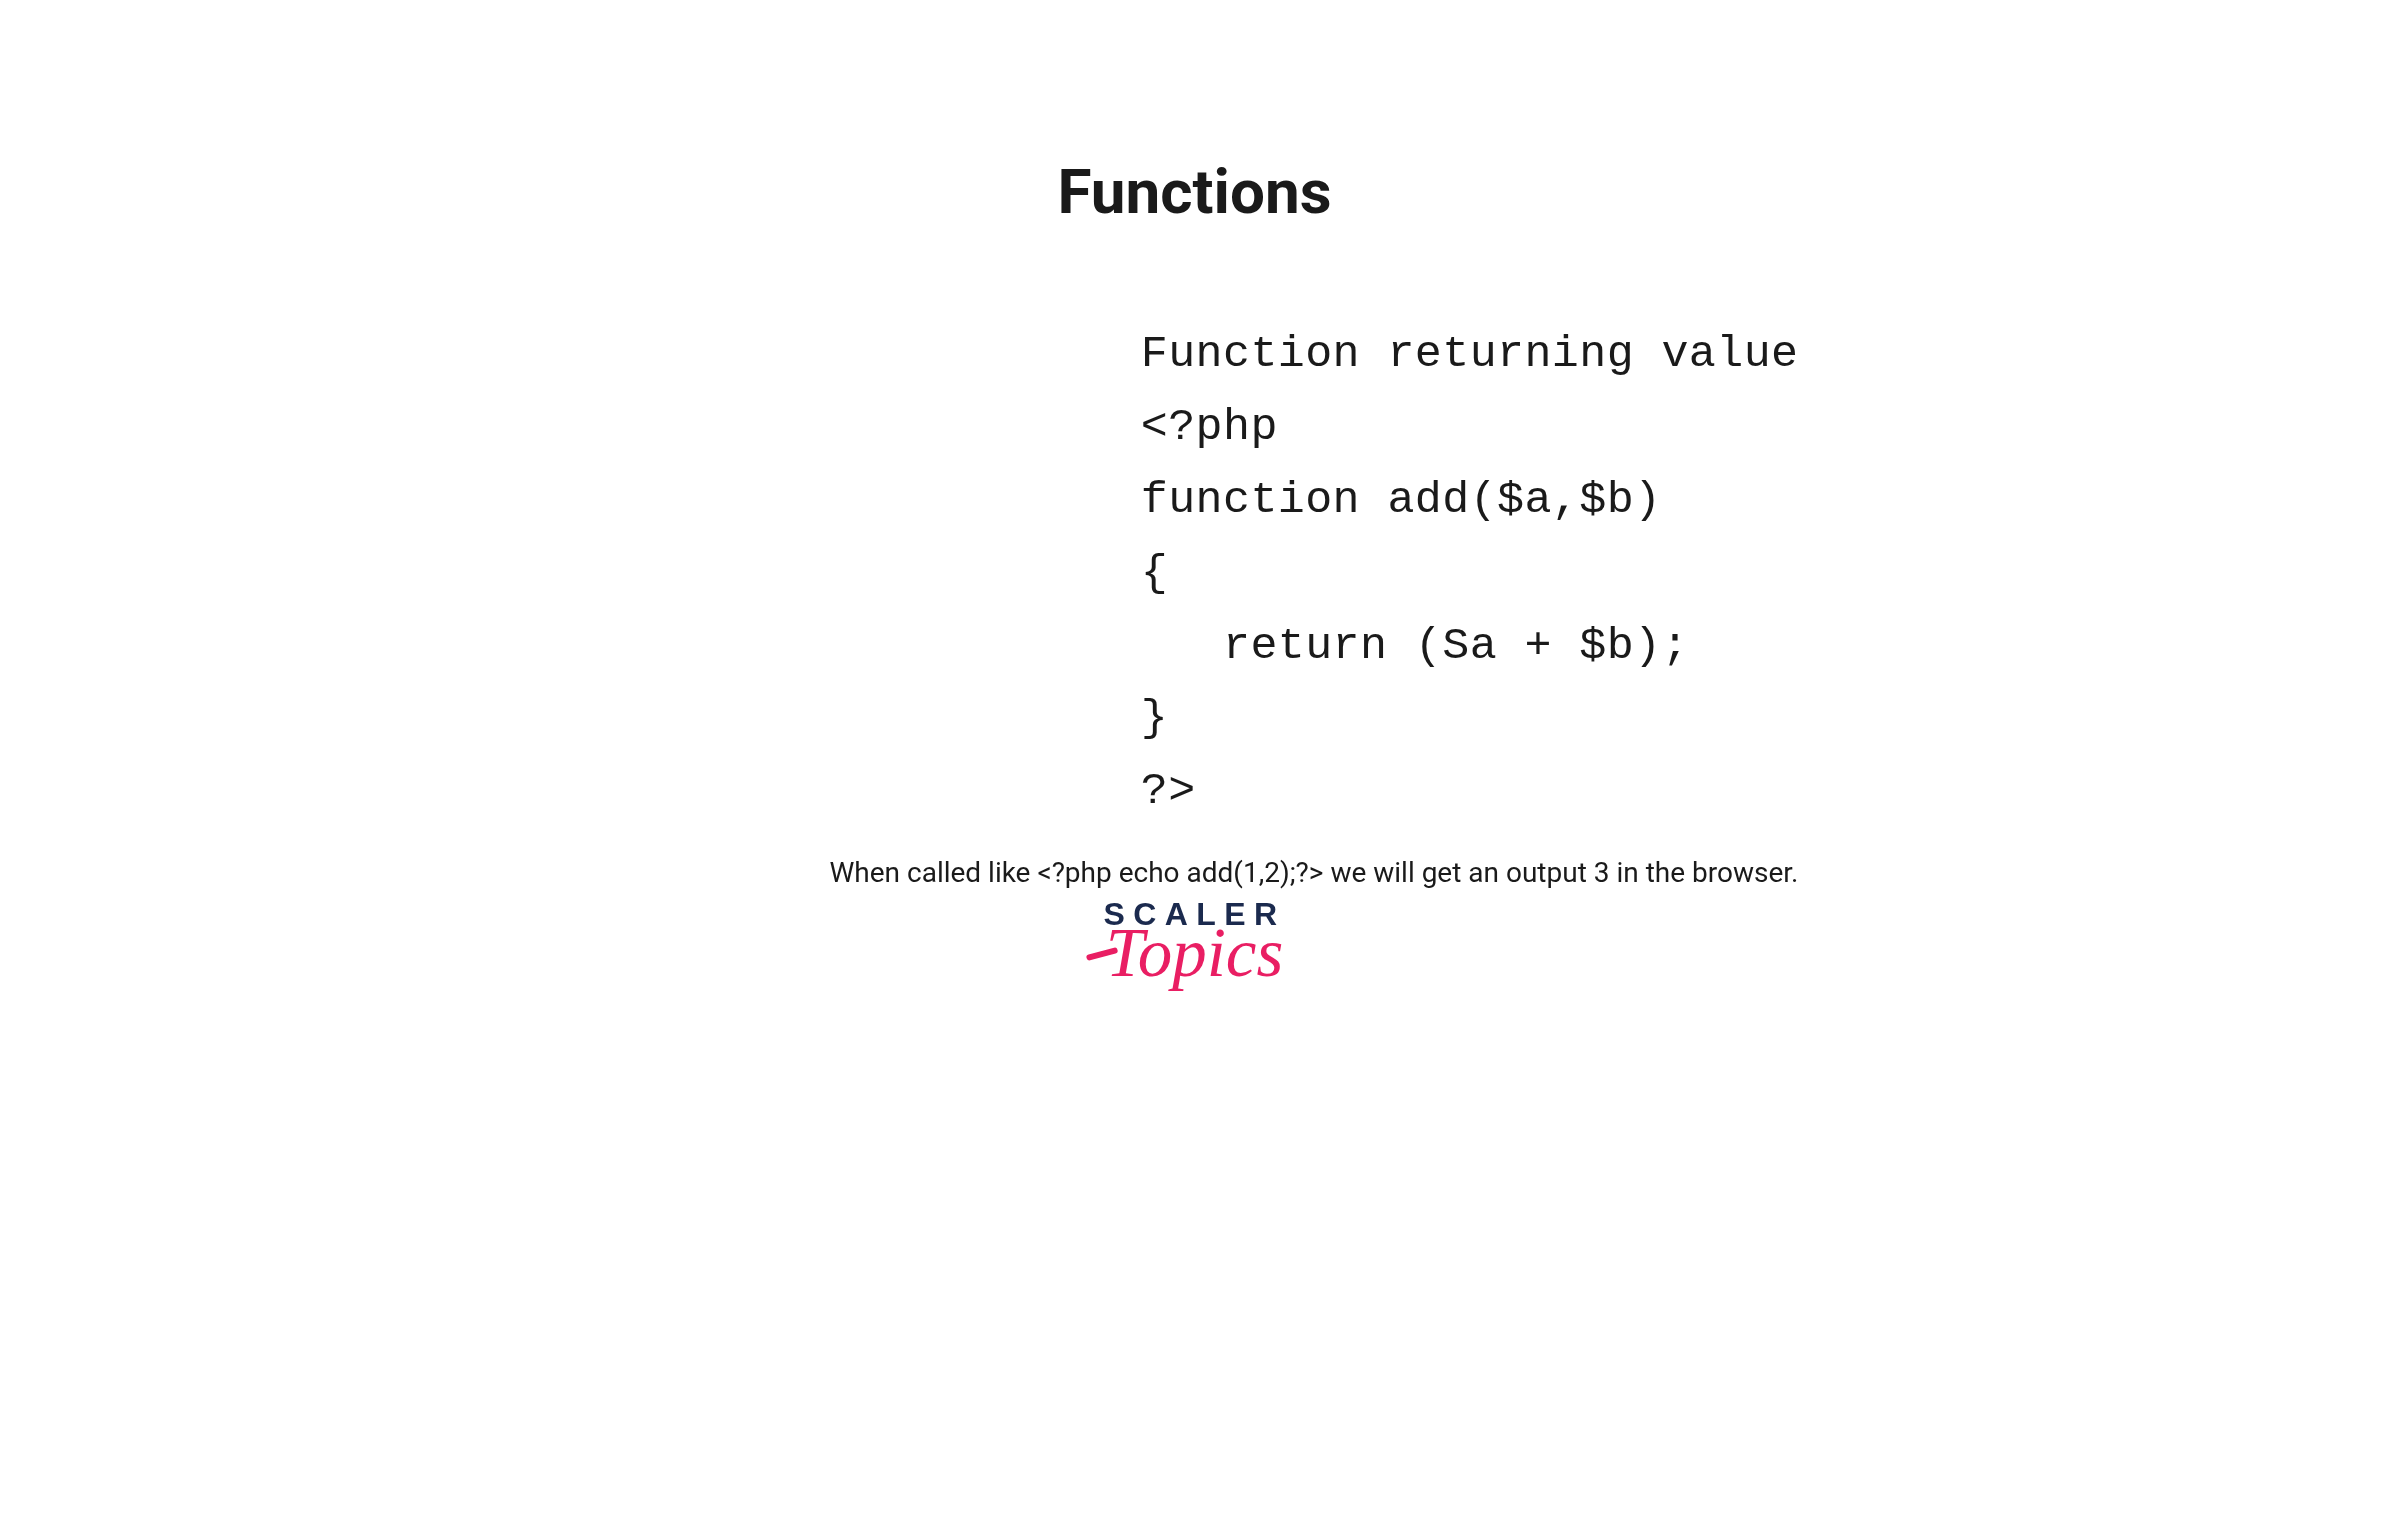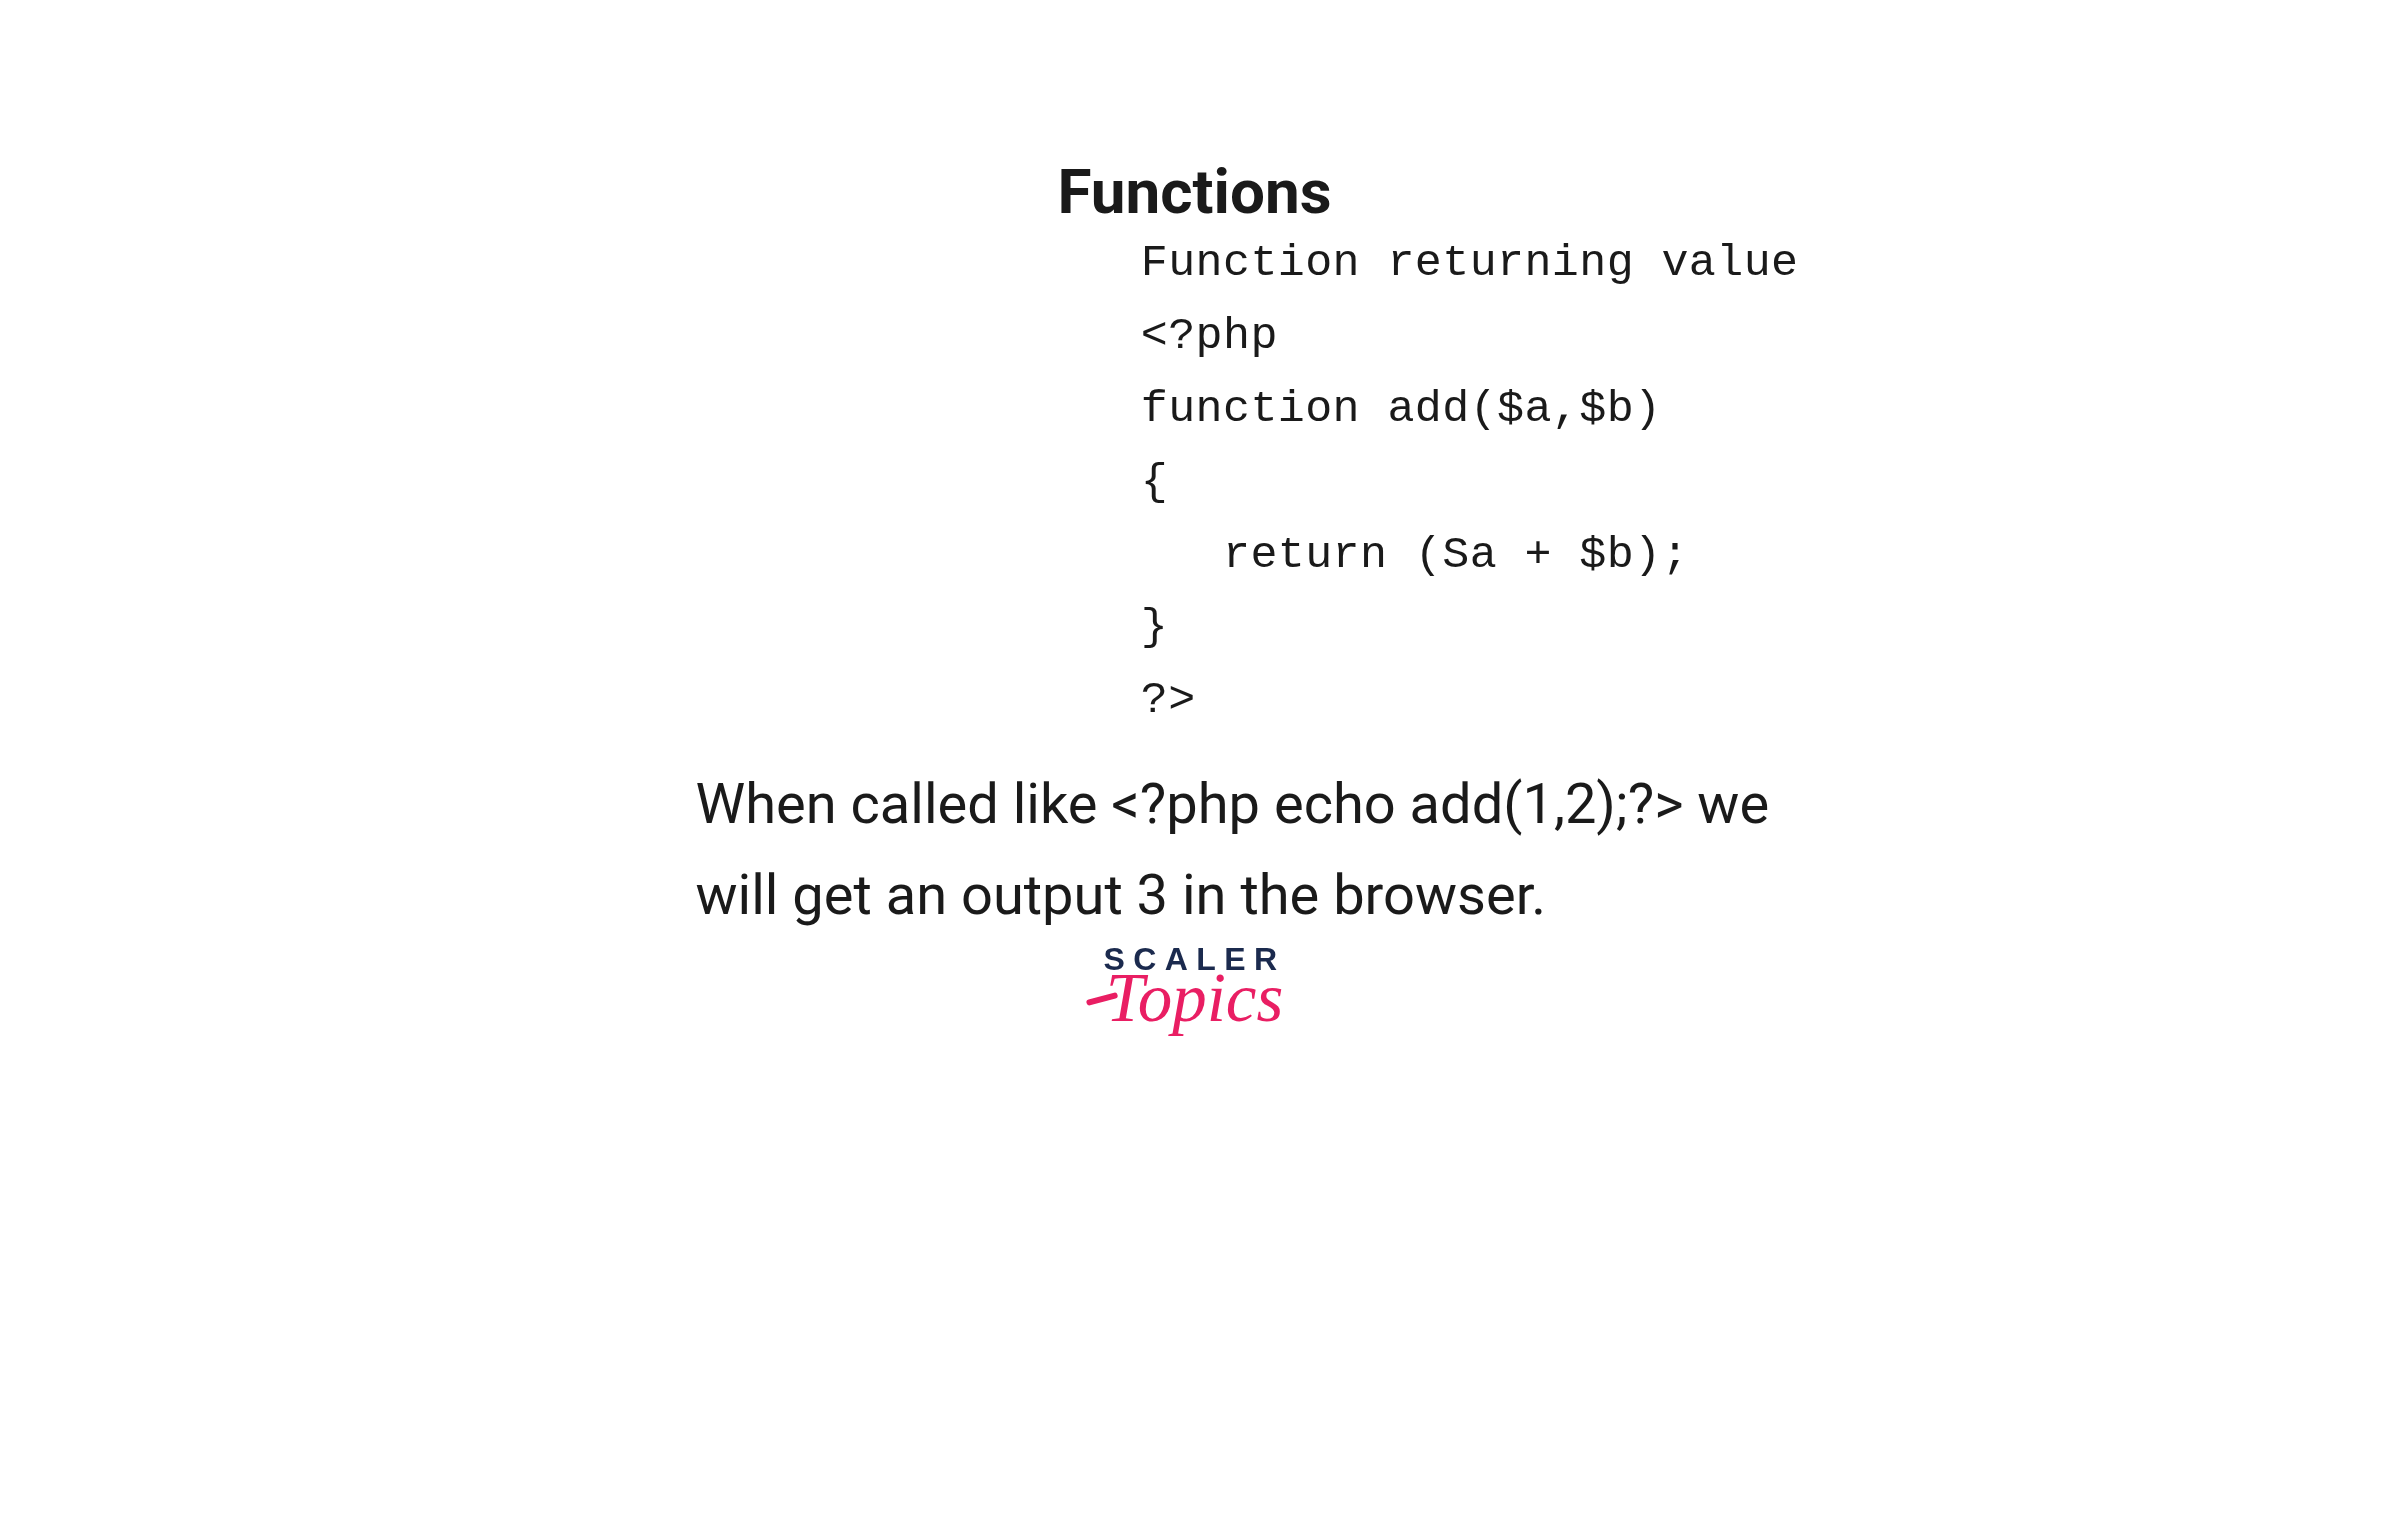--- a/index.html
+++ b/index.html
@@ -16,41 +16,42 @@
       display: flex;
       flex-direction: column;
       align-items: center;
       padding-top: 155px;
     }
     
     .title {
       font-size: 62px;
       font-weight: 700;
       color: #1a1a1a;
+      margin-bottom: 91px;
     }
     
     .content-wrapper {
       width: 1208px;
       display: flex;
       flex-direction: column;
       align-items: flex-end;
     }
     
     .code-block {
       font-family: "SF Mono", "Monaco", "Consolas", "Courier New", monospace;
       font-size: 45px;
       color: #1a1a1a;
       line-height: 1.62;
       white-space: pre;
       letter-spacing: 0.4px;
     }
     
     .explanation {
       font-family: -apple-system, BlinkMacSystemFont, "Segoe UI", Roboto, Helvetica, Arial, sans-serif;
-      font-size: 56px;
+      font-size: 28px;
       color: #1a1a1a;
       line-height: 1.62;
       margin-top: 21px;
       margin-left: 91px;
       max-width: 1103px;
     }
     
     .logo-wrapper {
       display: flex;
       flex-direction: column;

